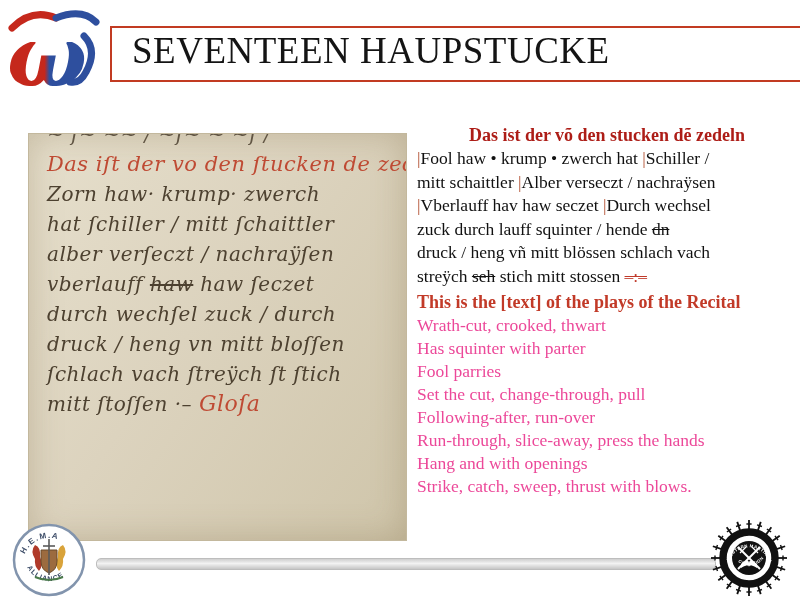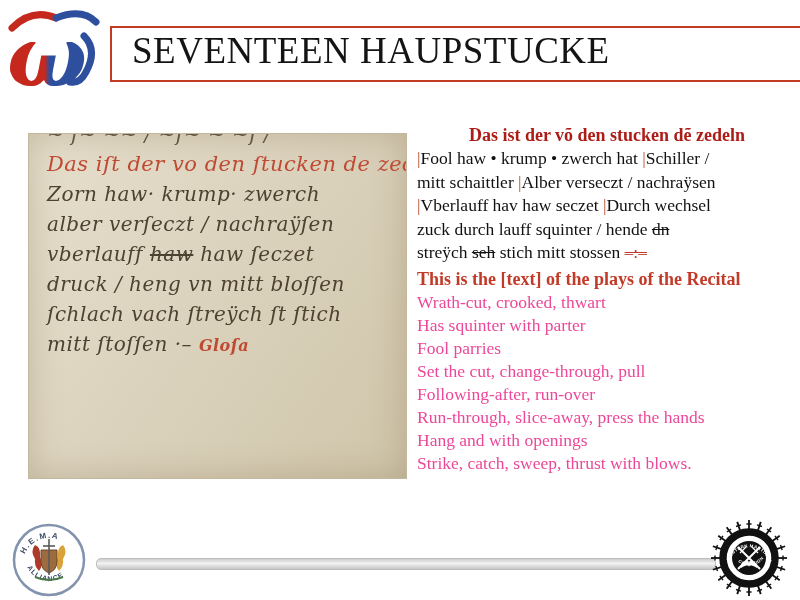--- a/index.html
+++ b/index.html
@@ -8,32 +8,32 @@
 
   
   .w-logo{position:absolute;left:4px;top:6px;width:98px;height:96px;}
   .title-box{position:absolute;left:110px;top:26px;width:754px;height:56px;
              border:2px solid #c23b22;box-sizing:border-box;background:#fff;
              display:flex;align-items:flex-start;padding-left:20px;}
   .title-text{font-size:37px;color:#141414;letter-spacing:.5px;white-space:nowrap;
               transform:scaleY(1.04);}
 
   
-  .manuscript{position:absolute;left:28px;top:133px;width:379px;height:346px;
+  .manuscript{position:absolute;left:28px;top:133px;width:379px;height:408px;
               background:linear-gradient(125deg,#e6dfcc 0%,#dcd3be 45%,#cfc5aa 100%);
               border:1px solid #c3b89d;box-sizing:border-box;
               box-shadow:inset 0 0 34px rgba(115,95,55,.28);
               overflow:hidden;padding:0 8px 0 18px;}
   .ms-line{font-family:"DejaVu Serif",serif;font-style:italic;font-size:20px;
            line-height:30px;color:#4d4130;letter-spacing:.5px;white-space:nowrap;}
   .ms-partial{height:15px;overflow:hidden;display:flex;align-items:flex-end;opacity:.85;}
   .ms-red{color:#bf4a33;}
   .ms-heading .ms-red{font-size:21px;}
   .ms-strike{text-decoration:line-through;}
-  .ms-glosa{font-size:16px;font-weight:bold;}
+  .ms-glosa{font-size:22px;}
 
   
   .content{position:absolute;left:417px;top:124px;width:380px;}
   .red-heading{font-weight:bold;font-size:18px;line-height:23px;white-space:nowrap;}
   .heading-de{color:#ad1d17;text-align:center;}
   .heading-en{color:#c23a28;margin-top:3px;}
   .t-line{font-size:17.5px;line-height:23.5px;color:#111;white-space:nowrap;}
   .pipe{color:#b35234;}
   .strike{text-decoration:line-through;}
   .redstrike{color:#c03a2a;text-decoration:line-through;}
@@ -69,34 +69,37 @@
   <div class="title-box">
     <span class="title-text">SEVENTEEN HAUPSTUCKE</span>
   </div>
 
   <div class="manuscript">
       <div class="ms-line ms-partial">
         <span>~ ſ~ ~~ / ~ſ~ ~ ~ſ /</span>
       </div>
       <div class="ms-line ms-heading"><span class="ms-red">Das iſt der vo den ſtucken de zedeln</span></div>
       <div class="ms-line"><span>Zorn haw· krump· zwerch</span></div>
+      <div class="ms-line"><span>hat ſchiller / mitt ſchaittler</span></div>
       <div class="ms-line"><span>alber verſeczt / nachraÿſen</span></div>
       <div class="ms-line"><span>vberlauff </span><span class="ms-strike">haw</span><span> haw ſeczet</span></div>
+      <div class="ms-line"><span>durch wechſel zuck / durch</span></div>
       <div class="ms-line"><span>druck / heng vn mitt bloſſen</span></div>
       <div class="ms-line"><span>ſchlach vach ſtreÿch ſt ſtich</span></div>
       <div class="ms-line"><span>mitt ſtoſſen ·– </span><span class="ms-red ms-glosa">Gloſa</span></div>
     </div>
 
   <div class="content">
     <div class="red-heading heading-de">Das ist der võ den stucken dẽ zedeln</div>
     <div>
         <div class="t-line"><span class="pipe">|</span><span>Fool haw • krump • zwerch hat </span><span class="pipe">|</span><span>Schiller /</span></div>
         <div class="t-line"><span>mitt schaittler </span><span class="pipe">|</span><span>Alber verseczt / nachraÿsen</span></div>
         <div class="t-line"><span class="pipe">|</span><span>Vberlauff hav haw seczet </span><span class="pipe">|</span><span>Durch wechsel</span></div>
         <div class="t-line"><span>zuck durch lauff squinter / hende </span><span class="strike">dn</span></div>
+        <div class="t-line"><span>druck / heng vñ mitt blössen schlach vach</span></div>
         <div class="t-line"><span>streÿch </span><span class="strike">seh</span><span> stich mitt stossen </span><span class="redstrike">–:–</span></div>
       </div>
     <div class="red-heading heading-en">This is the [text] of the plays of the Recital</div>
     <div>
         <div class="e-line">Wrath-cut, crooked, thwart</div>
         <div class="e-line">Has squinter with parter</div>
         <div class="e-line">Fool parries</div>
         <div class="e-line">Set the cut, change-through, pull</div>
         <div class="e-line">Following-after, run-over</div>
         <div class="e-line">Run-through, slice-away, press the hands</div>

